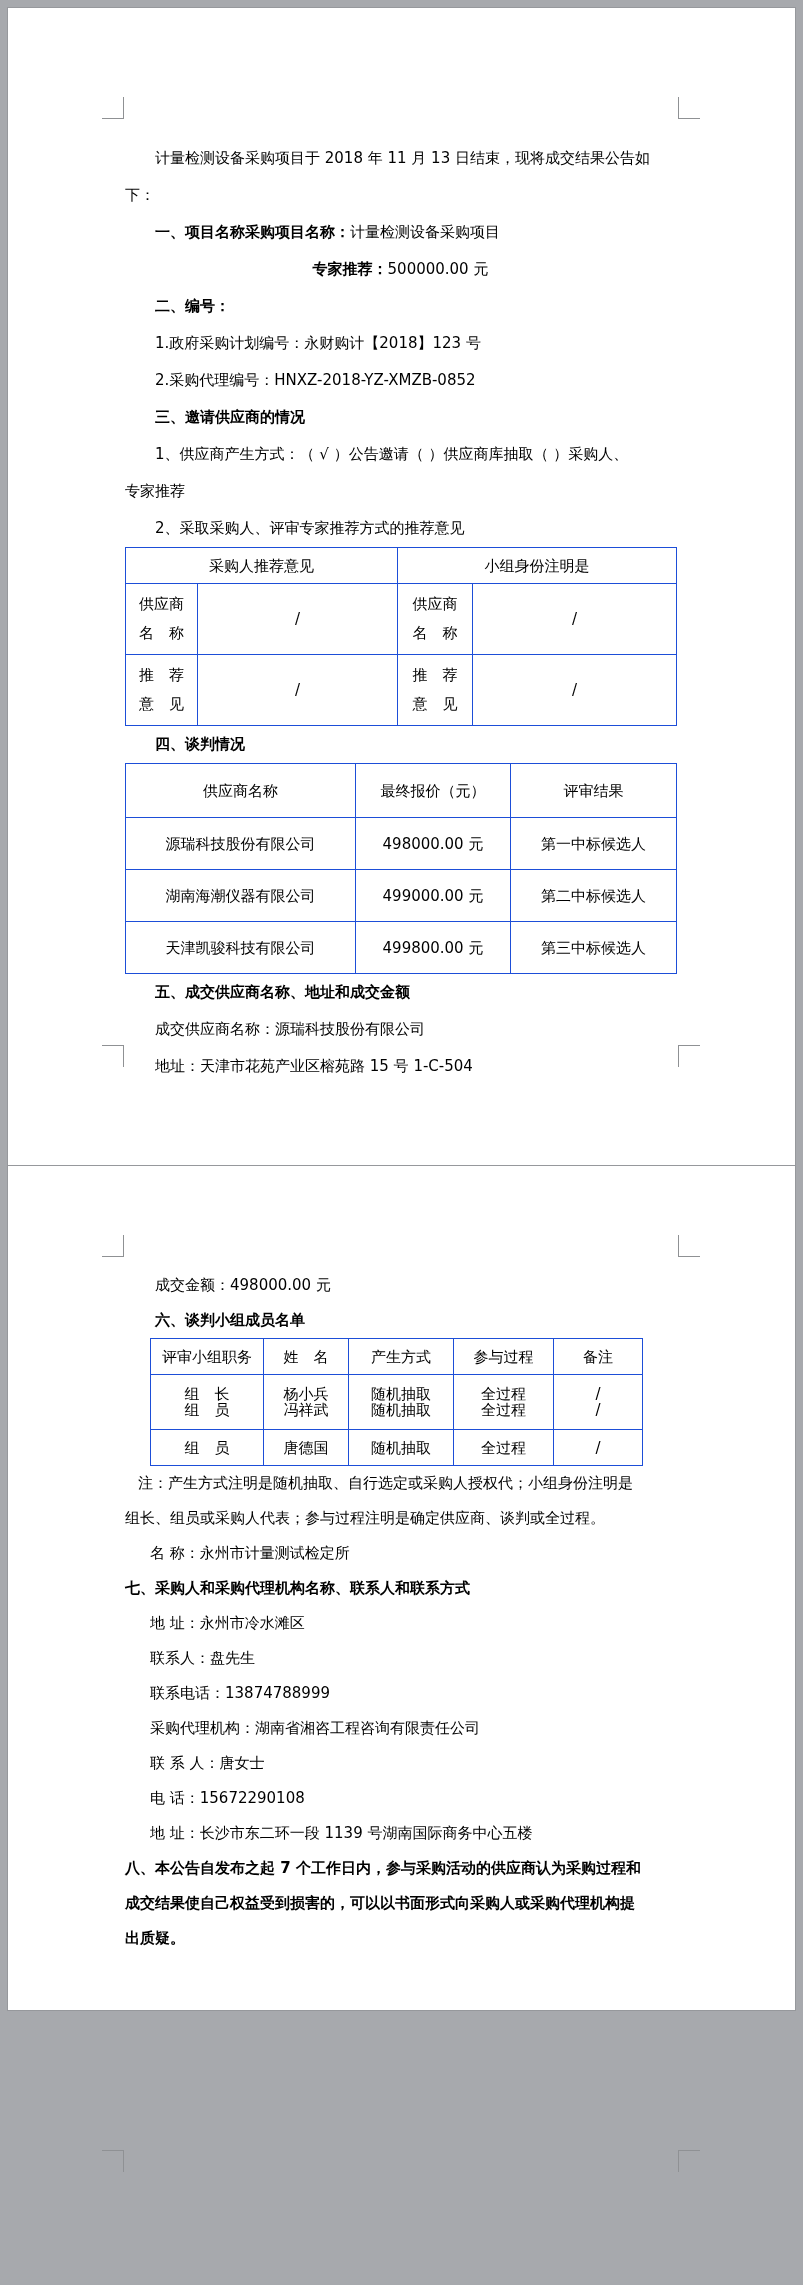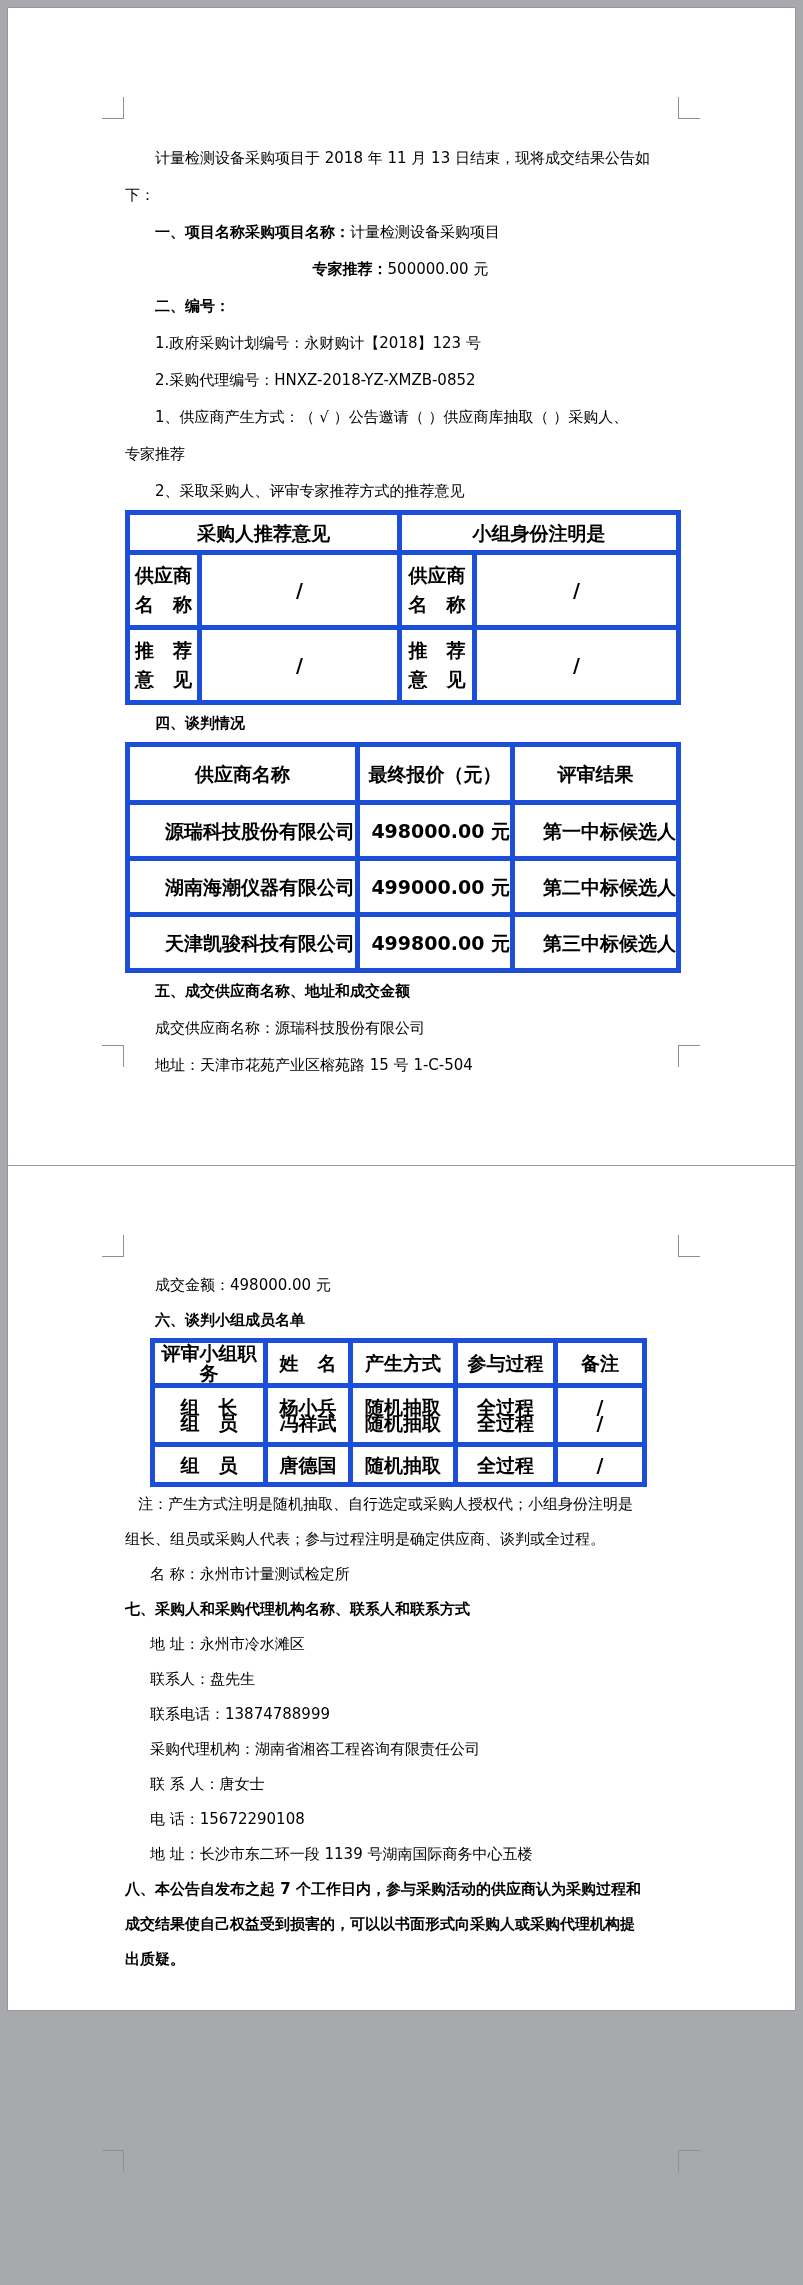--- a/index.html
+++ b/index.html
@@ -23,30 +23,30 @@
   #page1 .content{top:132px;line-height:37px;}
   #page2 .content{top:102px;line-height:35px;}
   p.line{margin:0;}
   .ind{text-indent:2em;}
   .ind1{text-indent:13px;}
   .ind2{text-indent:25px;}
   .b{font-weight:bold;}
   .center{text-align:center;}
   table{border-collapse:collapse;table-layout:fixed;}
   th,td{
-    border:5px solid #1d4ed8;font-weight:bold;text-align:center;
-    vertical-align:middle;font-size:19px;padding:0;line-height:20px;
+    border:1px solid #1d4ed8;font-weight:normal;text-align:center;
+    vertical-align:middle;font-size:15px;padding:0;line-height:20px;
   }
   .t1{width:551px;}
   .t1 th{height:35px;}
   .t1 td{height:70px;}
   .t1 .stack div{line-height:29px;}
   .t2{width:551px;}
   .t2 th{height:53px;}
-  .t2 td{height:51px;text-align:right;}
+  .t2 td{height:51px;}
   .t3{width:492px;margin-left:25px;border-radius:27px;}
   .t3 th{height:35px;}
   .t3 td.r1{height:54px;}
   .t3 td.r2{height:35px;}
   .t3 .stack2 div{line-height:16px;}
 </style>
 </head>
 <body>
 
 <div class="page" id="page1">
@@ -55,20 +55,21 @@
   <div class="mark bl" style="left:94px;top:1037px;"></div>
   <div class="mark br" style="left:670px;top:1037px;"></div>
 
   <div class="content">
     <p class="line ind">计量检测设备采购项目于 2018 年 11 月 13 日结束，现将成交结果公告如下：</p>
     <p class="line ind"><span class="b">一、项目名称采购项目名称：</span><span>计量检测设备采购项目</span></p>
     <p class="line center"><span class="b">专家推荐：</span><span>500000.00 元</span></p>
     <p class="line ind b">二、编号：</p>
     <p class="line ind">1.政府采购计划编号：永财购计【2018】123 号</p>
     <p class="line ind">2.采购代理编号：HNXZ-2018-YZ-XMZB-0852</p>
+    <p class="line ind b">三、邀请供应商的情况</p>
     <p class="line ind">1、供应商产生方式：（ √ ）公告邀请（ ）供应商库抽取（ ）采购人、</p>
     <p class="line">专家推荐</p>
     <p class="line ind">2、采取采购人、评审专家推荐方式的推荐意见</p>
 
     <table class="t1">
       <colgroup>
           <col style="width:72px">
           <col style="width:200px">
           <col style="width:75px">
           <col style="width:204px">

